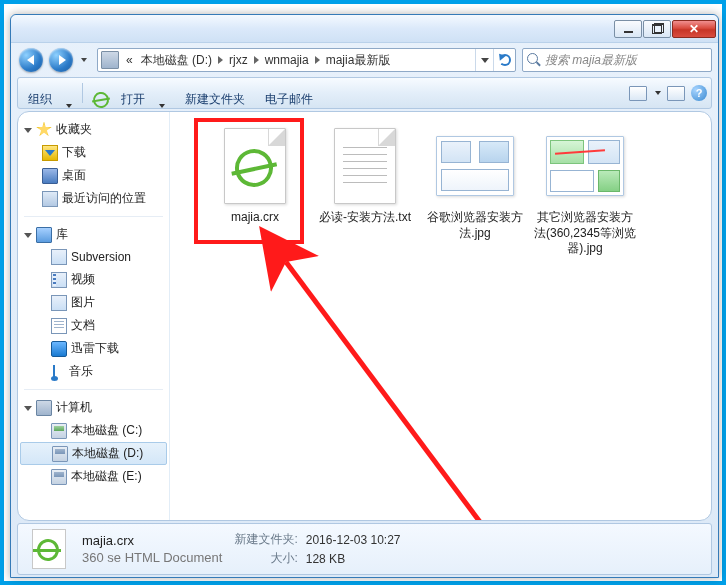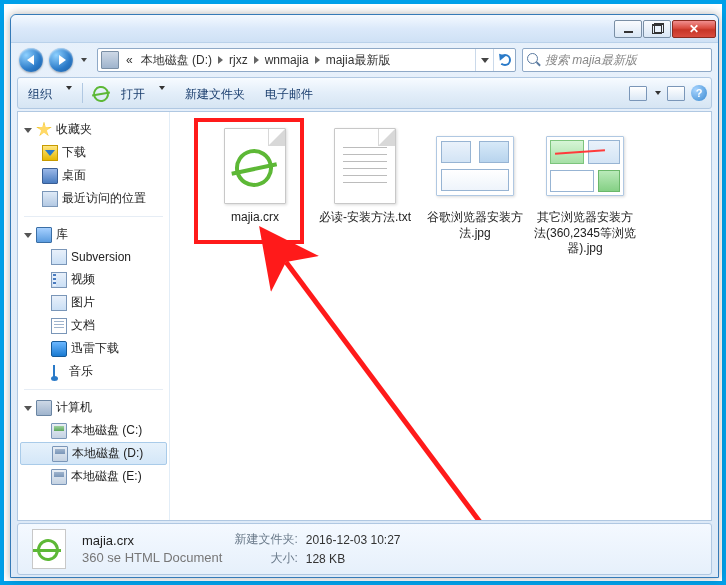--- a/index.html
+++ b/index.html
@@ -32,32 +32,32 @@
   .refresh{width:22px;height:22px;border-left:1px solid #cad9ea;display:flex;align-items:center;justify-content:center;}
   .refresh .r{width:12px;height:12px;border:2px solid #2a7ac8;border-left-color:transparent;border-radius:50%;position:relative;}
   .refresh .r::after{content:"";position:absolute;top:-3px;left:-4px;border-style:solid;border-width:0 4px 6px 4px;border-color:transparent transparent #2a7ac8 transparent;transform:rotate(-40deg);}
   .searchwrap{ width:190px; height:24px; background:#fff; border:1px solid #8fa9c7; border-radius:2px; display:flex; align-items:center; font-size:12px; color:#888; font-style:italic; padding:0 4px; gap:4px;}
   .mag{width:14px;height:14px;position:relative;}
   .mag::before{content:"";position:absolute;width:9px;height:9px;border:1.5px solid #5a7aa0;border-radius:50%;left:0;top:0;}
   .mag::after{content:"";position:absolute;width:5px;height:1.5px;background:#5a7aa0;transform:rotate(45deg);left:9px;top:10px;}
 
   
   .toolbar { height: 32px; margin: 0 6px 0 6px; background: linear-gradient(to bottom,#f7fbff,#e3eef9 50%,#d6e5f3); border:1px solid #b0c8e2; border-radius:3px; display:flex; align-items:center; font-size:12px; color:#1a3e6e; }
-  .tb-item{padding:8px 10px;height:100%;display:flex;align-items:flex-start;gap:12px;cursor:default;}
+  .tb-item{padding:0 10px;height:100%;display:flex;align-items:flex-end;gap:12px;cursor:default;}
   .tb-sep{width:1px;height:20px;background:#b0c8e2;}
   .tb-drop{width:0;height:0;border-style:solid;border-width:4px 3px 0;border-color:#333 transparent transparent;margin-left:2px;}
   .ie-icon{width:16px;height:16px;border:2px solid #5db836;border-radius:50%;position:relative;transform:rotate(-10deg);}
   .ie-icon::after{content:"";position:absolute;width:18px;height:2px;background:#5db836;left:-3px;top:5px;}
   .tb-spacer{flex:1;}
   .tb-right{display:flex;align-items:center;padding-right:4px;gap:4px;}
   .tb-sq{width:18px;height:15px;border:1px solid #7a96b8;background:linear-gradient(#fff,#dbe8f5);border-radius:1px;margin:0 2px;}
   .tb-help{width:16px;height:16px;border-radius:50%;background:radial-gradient(circle at 30% 30%,#a7d4ff,#3a8ad1);color:#fff;font-size:11px;font-weight:bold;display:flex;align-items:center;justify-content:center;}
 
   
-  .bodyarea{ display:flex; height: 410px; margin: 2px 6px 0; background:#fff; border:1px solid #b0c8e2; border-radius:0; }
+  .bodyarea{ display:flex; height: 410px; margin: 2px 6px 0; background:#fff; border:1px solid #b0c8e2; border-radius:12px; }
   .sidebar{ width: 152px; border-right:1px solid #e2edf7; overflow-y:auto; font-size:12px; padding:6px 2px; }
   .tree-item{display:flex;align-items:center;padding:3px 4px;gap:4px;cursor:default;white-space:nowrap;color:#222;}
   .tree-item.indent1{padding-left:22px;}
   .tree-item.indent2{padding-left:22px;}
   .tree-item.sel{background:linear-gradient(#e6f1fb,#d4e7f8);border:1px solid #a9cbe9;border-radius:2px;padding-top:2px;padding-bottom:2px;}
   .expander{width:0;height:0;border-style:solid;display:inline-block;}
   .exp-closed{border-width:4px 0 4px 5px;border-color:transparent transparent transparent #888;}
   .exp-open{border-width:5px 4px 0;border-color:#555 transparent transparent;margin-top:2px;}
   .tree-icon{width:16px;height:16px;flex-shrink:0;}
   .ic-star{background:radial-gradient(circle,#ffd966 40%,#e6b800 70%);clip-path:polygon(50% 0%,61% 35%,98% 35%,68% 57%,79% 91%,50% 70%,21% 91%,32% 57%,2% 35%,39% 35%);}

